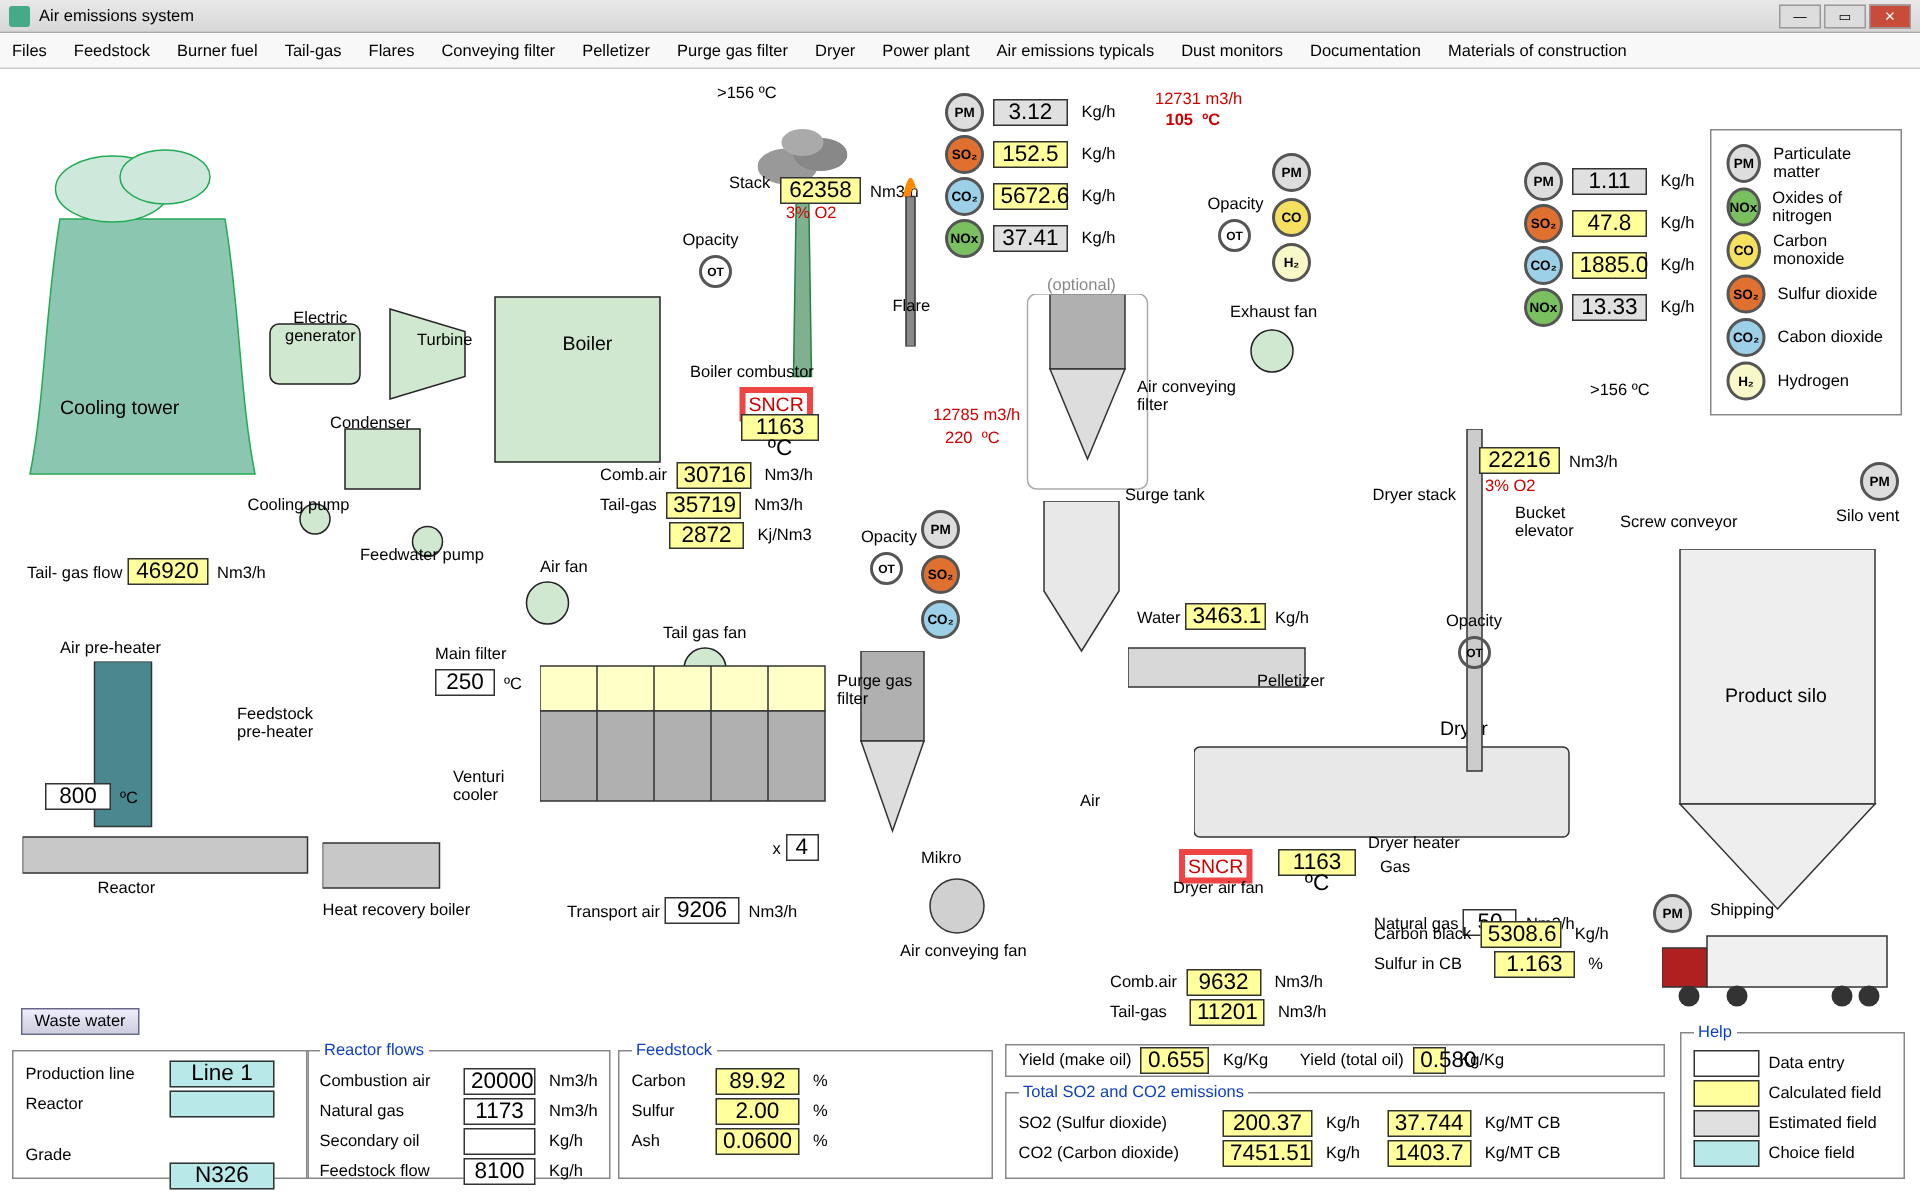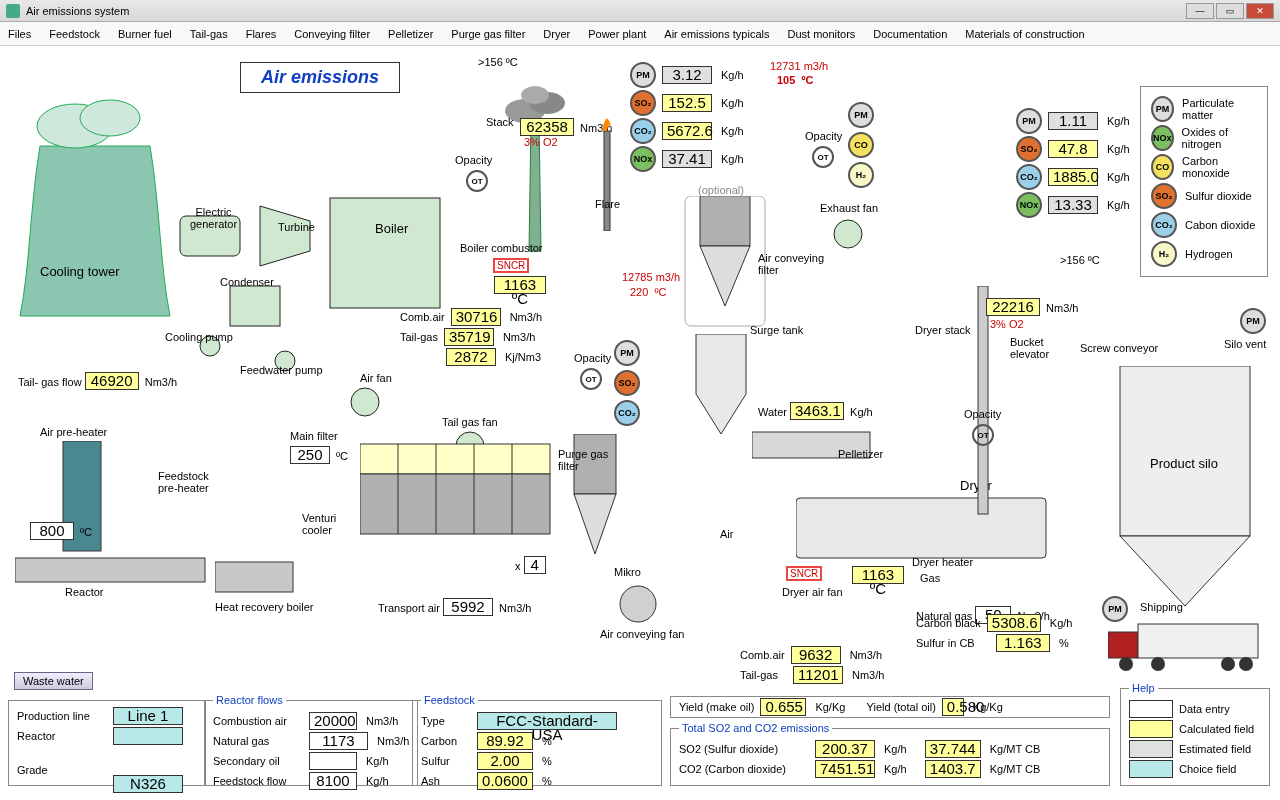--- a/index.html
+++ b/index.html
@@ -45,21 +45,21 @@
 .btn { background: linear-gradient(#eef,#ccd); border:1px solid #668; padding:2px 8px; font-size:11px; }
 
 .tower-svg {fill:#8bc7b0;stroke:#2a5;}
 .equip { stroke:#222; fill:#d0e8d0; }
 
 .titleband { background:#fff; border:1px solid #333; padding:4px 20px; font-size:18px; font-weight:700; color:#1040c0; font-style:italic; }
 
 .legendbox { border:1px solid #888; padding:6px 10px; background:#fff; }
 .legendbox .lr { display:flex; align-items:center; gap:8px; margin:3px 0;}
 
-.smallbox { border:2px solid #ef4444; color:#c00; font-size:10px; padding:0 2px; background:#fff;}
+.smallbox { border:4px solid #ef4444; color:#c00; font-size:13px; padding:0 2px; background:#fff;}
 </style>
 </head>
 <body>
 
 <div class="titlebar">
   <div style="display:flex;align-items:center;">
     <div class="icon"></div>
     <span>Air emissions system</span>
   </div>
   <div class="win-btns">
@@ -81,21 +81,20 @@
   <span>Dryer</span>
   <span>Power plant</span>
   <span>Air emissions typicals</span>
   <span>Dust monitors</span>
   <span>Documentation</span>
   <span>Materials of construction</span>
 </div>
 
 <div class="canvas">
 
-<div class="abs titleband" style="left:240px;top:16px;">Air emissions</div>
 
 <svg class="abs" style="left:10px;top:40px;" width="210" height="250">
   <path d="M30 60 C20 120 20 180 10 230 L160 230 C150 180 150 120 140 60 Z" class="tower-svg"></path>
   <ellipse cx="65" cy="40" rx="38" ry="22" fill="#cfe8dc" stroke="#2a5"></ellipse>
   <ellipse cx="100" cy="32" rx="30" ry="18" fill="#cfe8dc" stroke="#2a5"></ellipse>
 </svg>
 <div class="abs lbl" style="left:40px;top:218px;font-size:13px;">Cooling tower</div>
 
 <svg class="abs" style="left:170px;top:140px;" width="300" height="200">
   <rect x="10" y="30" width="60" height="40" rx="6" class="equip"></rect>
@@ -207,21 +206,21 @@
   <rect x="0" y="10" width="190" height="30" fill="#ffffc8" stroke="#333"></rect>
   <rect x="0" y="40" width="190" height="60" fill="#b0b0b0" stroke="#333"></rect>
   <line x1="38" y1="10" x2="38" y2="100" stroke="#333"></line>
       <line x1="76" y1="10" x2="76" y2="100" stroke="#333"></line>
   <line x1="114" y1="10" x2="114" y2="100" stroke="#333"></line>
       <line x1="152" y1="10" x2="152" y2="100" stroke="#333"></line>
 </svg>
 <div class="abs" style="left:515px;top:510px;">x&nbsp;<span class="fld" style="width:22px;">4</span></div>
 <div class="abs" style="left:378px;top:552px;">
   <span class="lbl">Transport air</span>
-  <span class="fld" style="width:50px;">5992</span>
+  <span class="fld" style="width:50px;">9206</span>
   <span class="unit">Nm3/h</span>
 </div>
 
 <div class="abs lbl" style="left:40px;top:380px;">Air pre-heater</div>
 <svg class="abs" style="left:55px;top:395px;" width="55" height="115">
       <rect x="8" y="0" width="38" height="110" fill="#4a8890" stroke="#333"></rect>
     </svg>
 <div class="abs lbl" style="left:158px;top:424px;white-space:pre;">Feedstock
 pre-heater</div>
 <div class="abs" style="left:30px;top:476px;">
@@ -428,41 +427,37 @@
 
 <fieldset class="abs" style="left:204px;top:648px;width:200px;height:92px;">
   <legend>Reactor flows</legend>
   <div class="row">
         <span style="width:90px;">Combustion  air</span>
         <span class="fld" style="width:48px;">20000</span>
         <span class="unit">Nm3/h</span>
       </div>
   <div class="row">
         <span style="width:90px;">Natural gas</span>
-        <span class="fld" style="width:59px;">1173</span>
+        <span class="fld" style="width:48px;">1173</span>
         <span class="unit">Nm3/h</span>
       </div>
   <div class="row">
         <span style="width:90px;">Secondary oil</span>
         <span class="fld" style="width:48px;"></span>
         <span class="unit">Kg/h</span>
       </div>
   <div class="row">
         <span style="width:90px;">Feedstock flow</span>
         <span class="fld" style="width:48px;">8100</span>
         <span class="unit">Kg/h</span>
       </div>
 </fieldset>
 
 <fieldset class="abs" style="left:412px;top:648px;width:250px;height:92px;">
   <legend>Feedstock</legend>
-  <div class="row">
-        <span style="width:50px;">Type</span>
-        <span class="fld choice" style="width:140px;">FCC-Standard-USA</span>
-      </div>
   <div class="row">
         <span style="width:50px;">Carbon</span>
         <span class="fld calc" style="width:56px;">89.92</span>
         <span class="unit">%</span>
       </div>
   <div class="row">
         <span style="width:50px;">Sulfur</span>
         <span class="fld calc" style="width:56px;">2.00</span>
         <span class="unit">%</span>
       </div>

